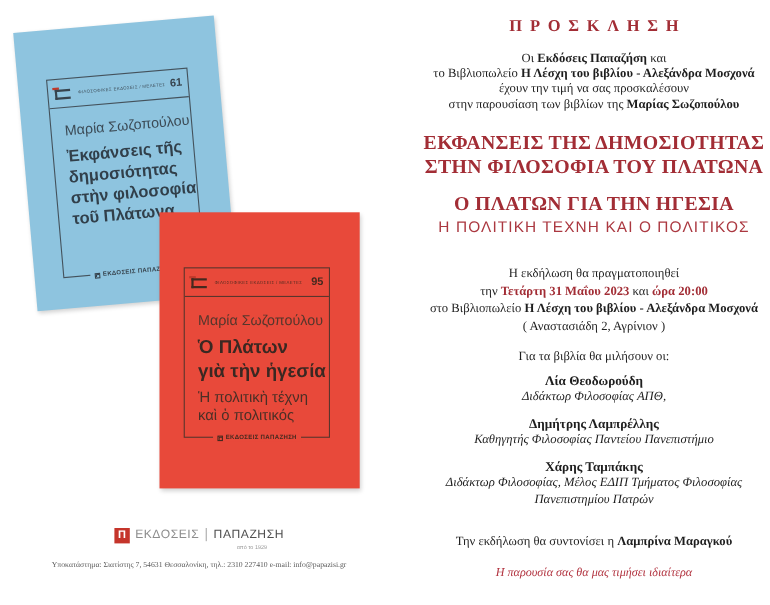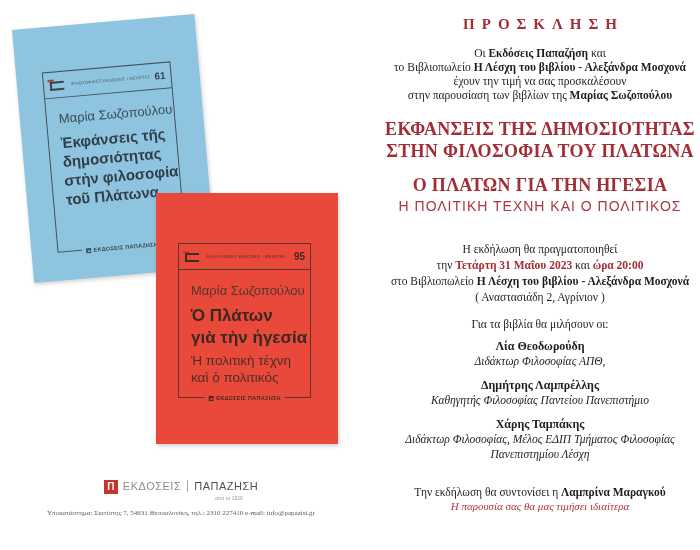--- a/index.html
+++ b/index.html
@@ -5,21 +5,21 @@
   * { margin:0; padding:0; box-sizing:border-box; }
   html,body { background:#ffffff; }
   .page { position:relative; width:700px; height:550px; background:#ffffff; overflow:hidden;
           font-family:"Liberation Serif", serif; }
 
   
   .book { position:absolute; font-family:"Liberation Sans", sans-serif; }
   .book-blue { left:12px; top:30px; width:183px; height:254px; background:#8ec4df;
                transform:rotate(-5deg); transform-origin:0 0; z-index:1;
                box-shadow:1px 2px 4px rgba(0,0,0,.18); }
-  .book-red  { left:156px; top:193px; width:182px; height:251px; background:#e8493a; z-index:2;
+  .book-red  { left:145px; top:193px; width:182px; height:251px; background:#e8493a; z-index:2;
                box-shadow:1px 2px 4px rgba(0,0,0,.18); }
 
   .frame { position:absolute; border:1px solid; }
   .book-blue .frame { left:26px; top:45px; right:28px; bottom:28px; border-color:#44525c; }
   .book-red  .frame { left:22px; top:50px; right:27px; bottom:46px; border-color:#5a352c; }
 
   .band { display:flex; align-items:center; height:26px; border-bottom:1px solid;
           padding:0 5px; gap:5px; }
   .book-blue .band { border-color:#44525c; color:#37444e; }
   .book-red  .band { border-color:#5a352c; color:#44291f; }
@@ -78,21 +78,21 @@
             color:#a22d35; letter-spacing:.3px; }
   .title2-sub { margin-top:3px; font-family:"Liberation Sans", sans-serif; font-size:14px;
                 line-height:16px; color:#ab3840; letter-spacing:1px; }
   .details { margin-top:27px; font-size:11.5px; line-height:16px; }
   .red-bold { color:#a22d35; font-weight:bold; }
   .speakers-intro { margin-top:13px; font-size:11.5px; }
   .speaker-name { margin-top:9px; font-size:12px; font-weight:bold; line-height:15px; }
   .speaker-role { font-style:italic; font-size:11.5px; line-height:15px; }
   .moderator { margin-top:23px; font-size:11.5px; line-height:15px; }
   .moderator-role { font-style:italic; font-size:11.5px; line-height:15px; }
-  .closing { font-style:italic; font-size:11px; color:#b23440; }
+  .closing { margin-top:15px; font-style:italic; font-size:11px; color:#b23440; }
 </style>
 </head>
 <body>
 
 <div class="page">
 
   <div class="book book-blue">
     <div class="frame">
       <div class="band">
         <span class="series-logo">
@@ -184,21 +184,21 @@
     </div>
 
     <div>
       <div class="speaker-name">Δημήτρης Λαμπρέλλης</div>
       <div class="speaker-role">Καθηγητής Φιλοσοφίας Παντείου Πανεπιστήμιο</div>
     </div>
 
     <div>
       <div class="speaker-name">Χάρης Ταμπάκης</div>
       <div class="speaker-role">Διδάκτωρ Φιλοσοφίας, Μέλος ΕΔΙΠ Τμήματος Φιλοσοφίας</div>
-      <div class="speaker-role">Πανεπιστημίου Λέσχη</div>
+      <div class="speaker-role">Πανεπιστημίου Πατρών</div>
     </div>
 
     <div class="moderator"><span>Την εκδήλωση θα συντονίσει η </span><b>Λαμπρίνα Μαραγκού</b></div>
 
     <div class="closing">Η παρουσία σας θα μας τιμήσει ιδιαίτερα</div>
   </div>
 
 </div>
 
 </body></html>

